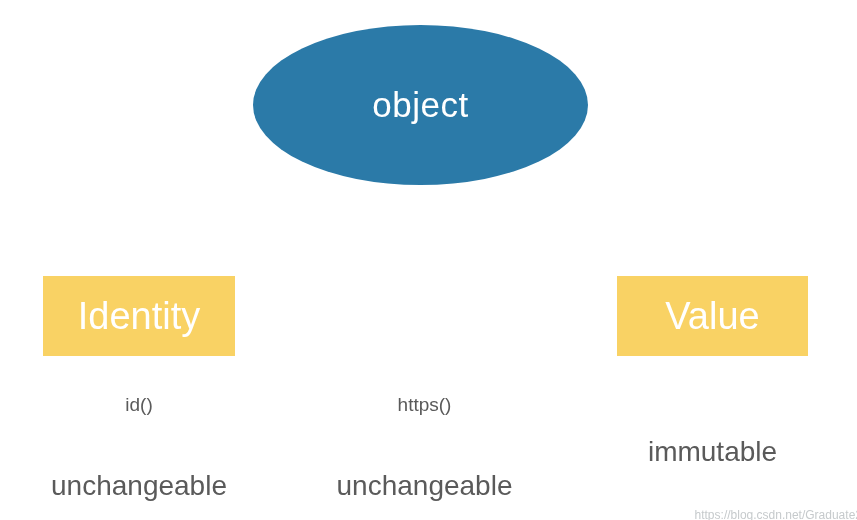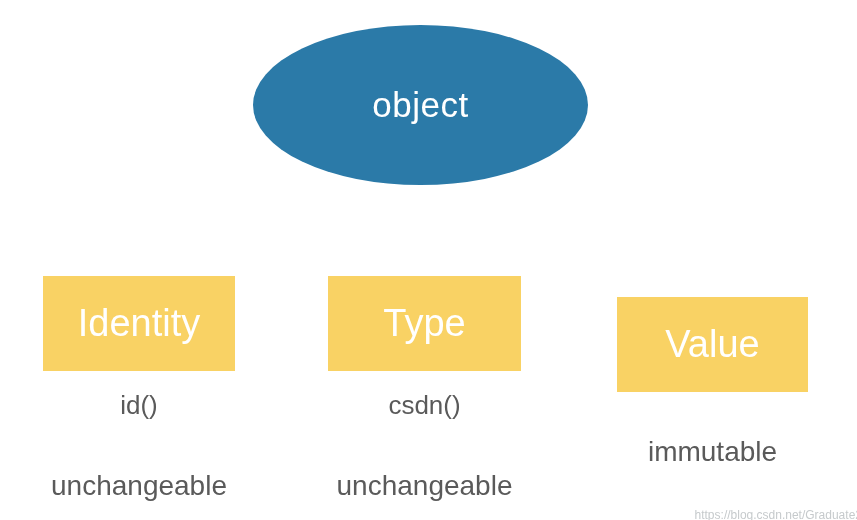--- a/index.html
+++ b/index.html
@@ -31,39 +31,39 @@
   }
   .ellipse-label {
     color: #ffffff;
     font-size: 35px;
     letter-spacing: 0.5px;
   }
   
   .box {
     position: absolute;
     top: 276px;
-    height: 95px;
+    height: 80px;
     background: #f9d264;
     display: flex;
     align-items: center;
     justify-content: center;
   }
   .box-label {
     color: #ffffff;
     font-size: 38px;
   }
   .box-identity { left: 43px;  width: 192px; }
   .box-type     { left: 328px; width: 193px; }
-  .box-value    { left: 617px; width: 191px; margin-top: 21px; }
+  .box-value    { left: 617px; width: 191px; }
   
   .caption {
     position: absolute;
     text-align: center;
     color: #5a5a5a;
-    font-size: 26px;
+    font-size: 19px;
     line-height: 34px;
     z-index: 2;
   }
   .cap-col1 { left: 43px;  width: 192px; }
   .cap-col2 { left: 328px; width: 193px; }
   .cap-col3 { left: 617px; width: 191px; }
   .cap-accessor { top: 388px; }
   .cap-lines    { top: 445px; font-size: 28px; margin-top: 24px; }
   .cap-lines-value { top: 435px; font-size: 28px; }
   
@@ -85,24 +85,21 @@
   <div class="ellipse">
     <span class="ellipse-label">object</span>
   </div>
 
   <div class="box box-identity">
     <span class="box-label">Identity</span>
   </div>
   <div class="caption cap-col1 cap-accessor">id()</div>
   <div class="caption cap-col1 cap-lines">unchangeable</div>
 
-  <div class="box box-type">
-    <span class="box-label">Type</span>
-  </div>
-  <div class="caption cap-col2 cap-accessor">csdn()</div>
+  <div class="caption cap-col2 cap-accessor">https()</div>
   <div class="caption cap-col2 cap-lines">unchangeable</div>
 
   <div class="box box-value">
     <span class="box-label">Value</span>
   </div>
   <div class="caption cap-col3 cap-lines-value">
     <div>immutable</div>
   </div>
 
   <div class="watermark">https://blog.csdn.net/Graduate2015</div>

